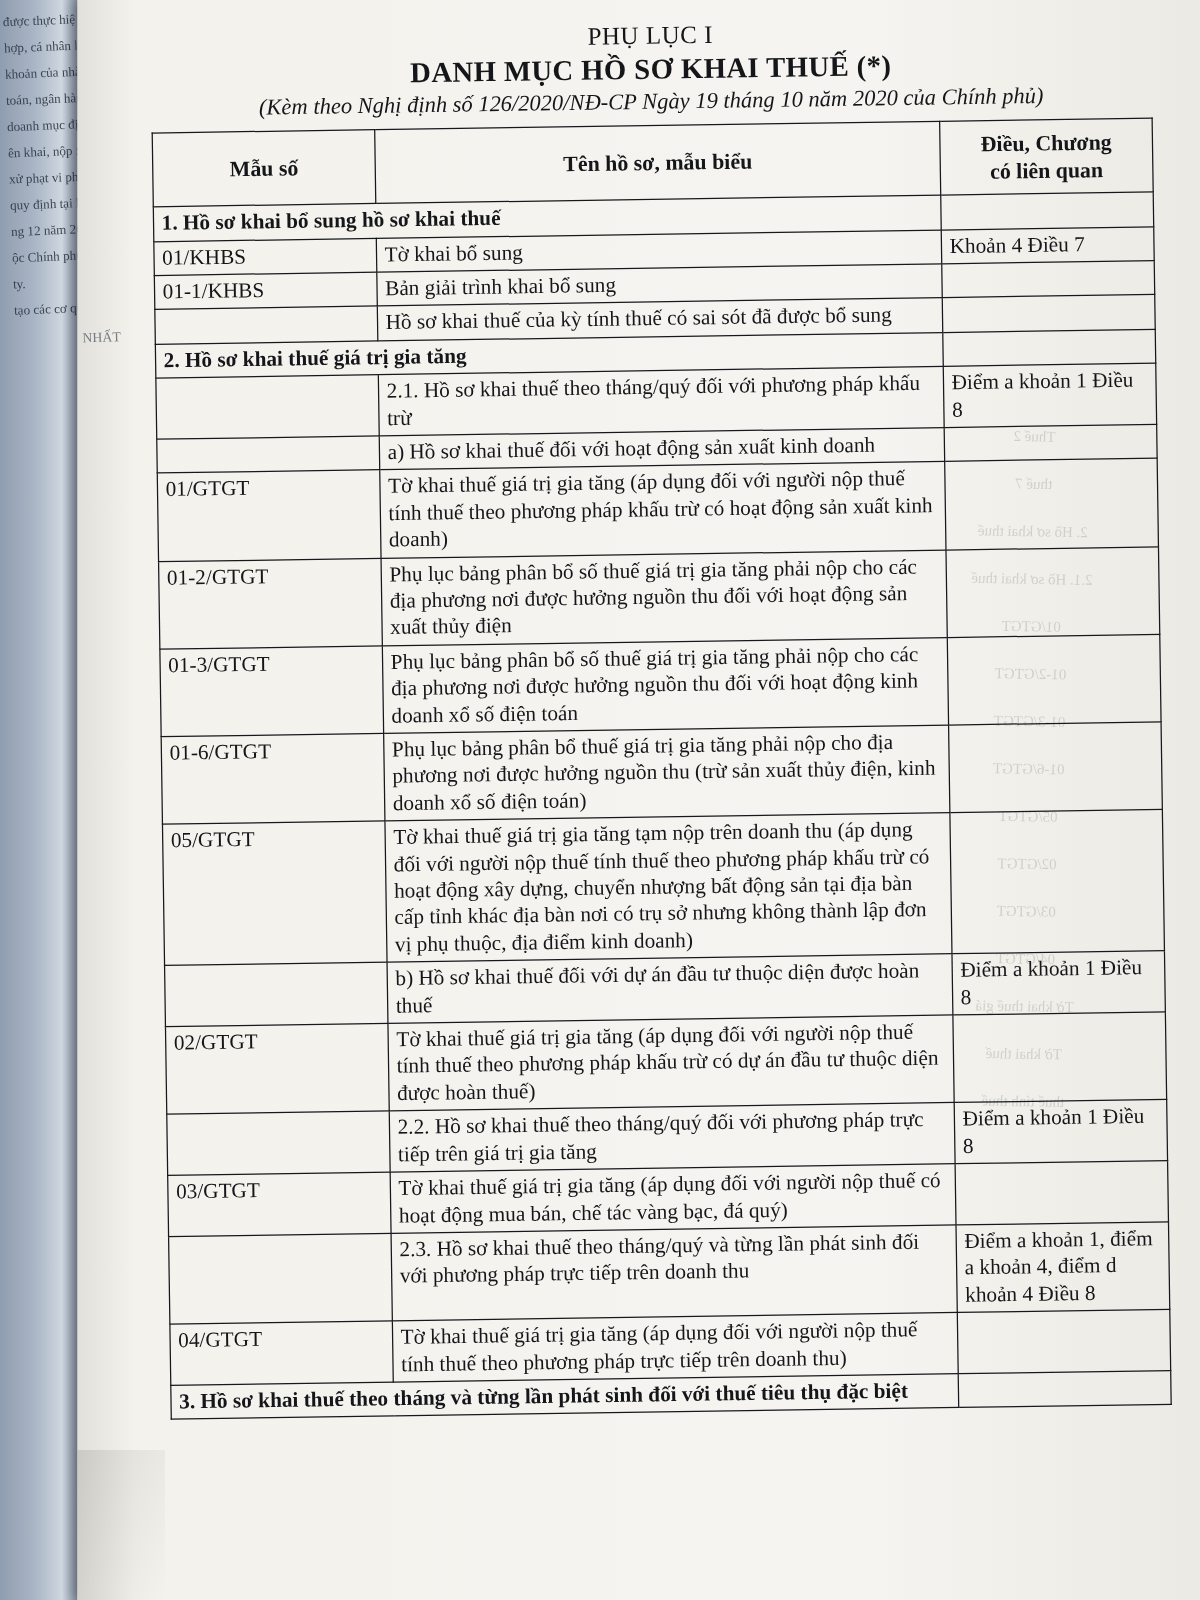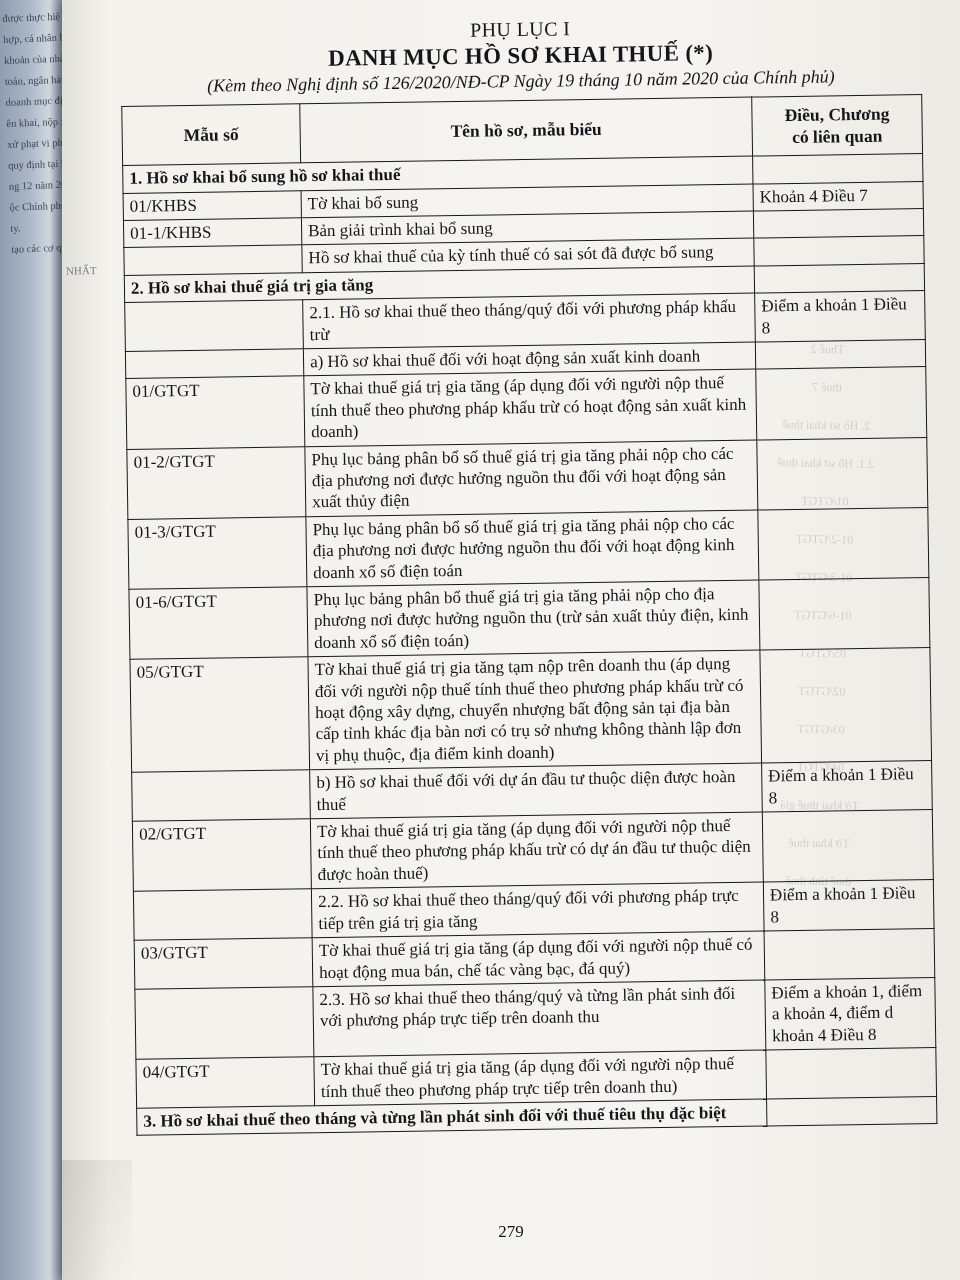--- a/index.html
+++ b/index.html
@@ -333,15 +333,14 @@
           </tr>
           <tr class="section">
             <td class="" colspan="2">3. Hồ sơ khai thuế theo tháng và từng lần phát sinh đối với thuế tiêu thụ đặc biệt</td>
             <td class="rel"></td>
           </tr>
         </tbody>
     </table>
 
   </div>
 
-  <div class="pageno">279</div>
   <div id="corner"></div>
 </div>
 
 </body></html>

